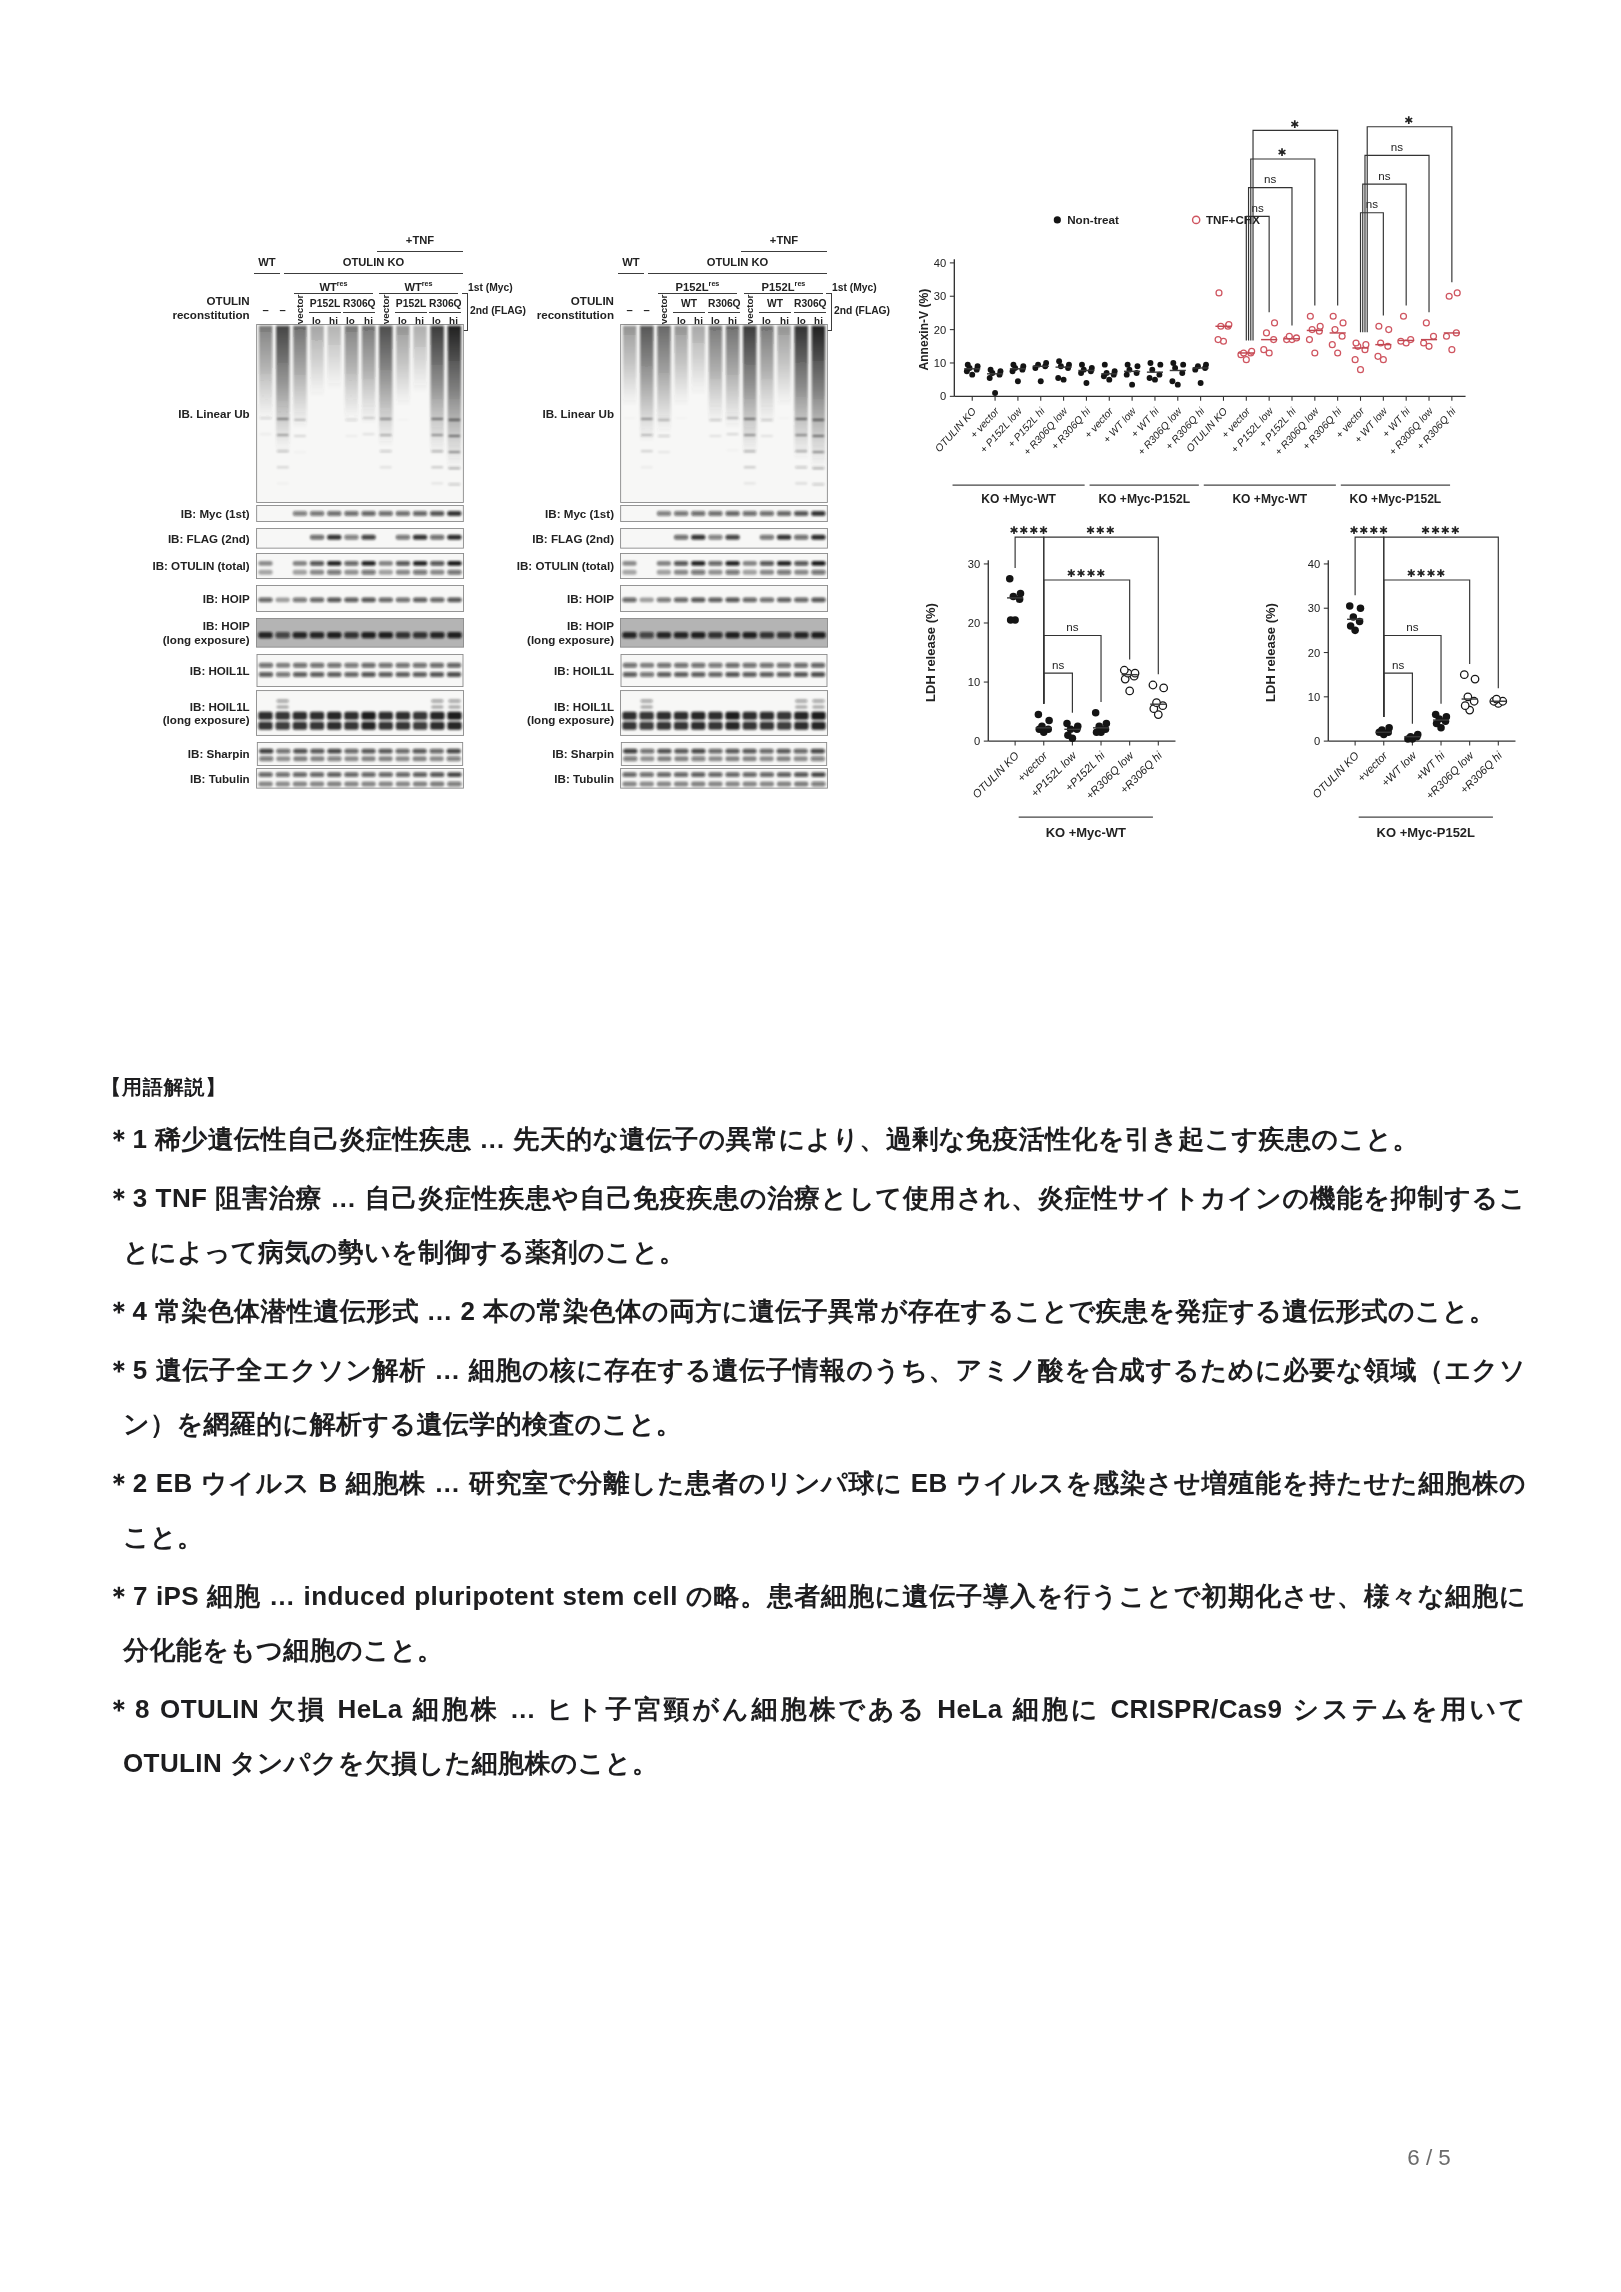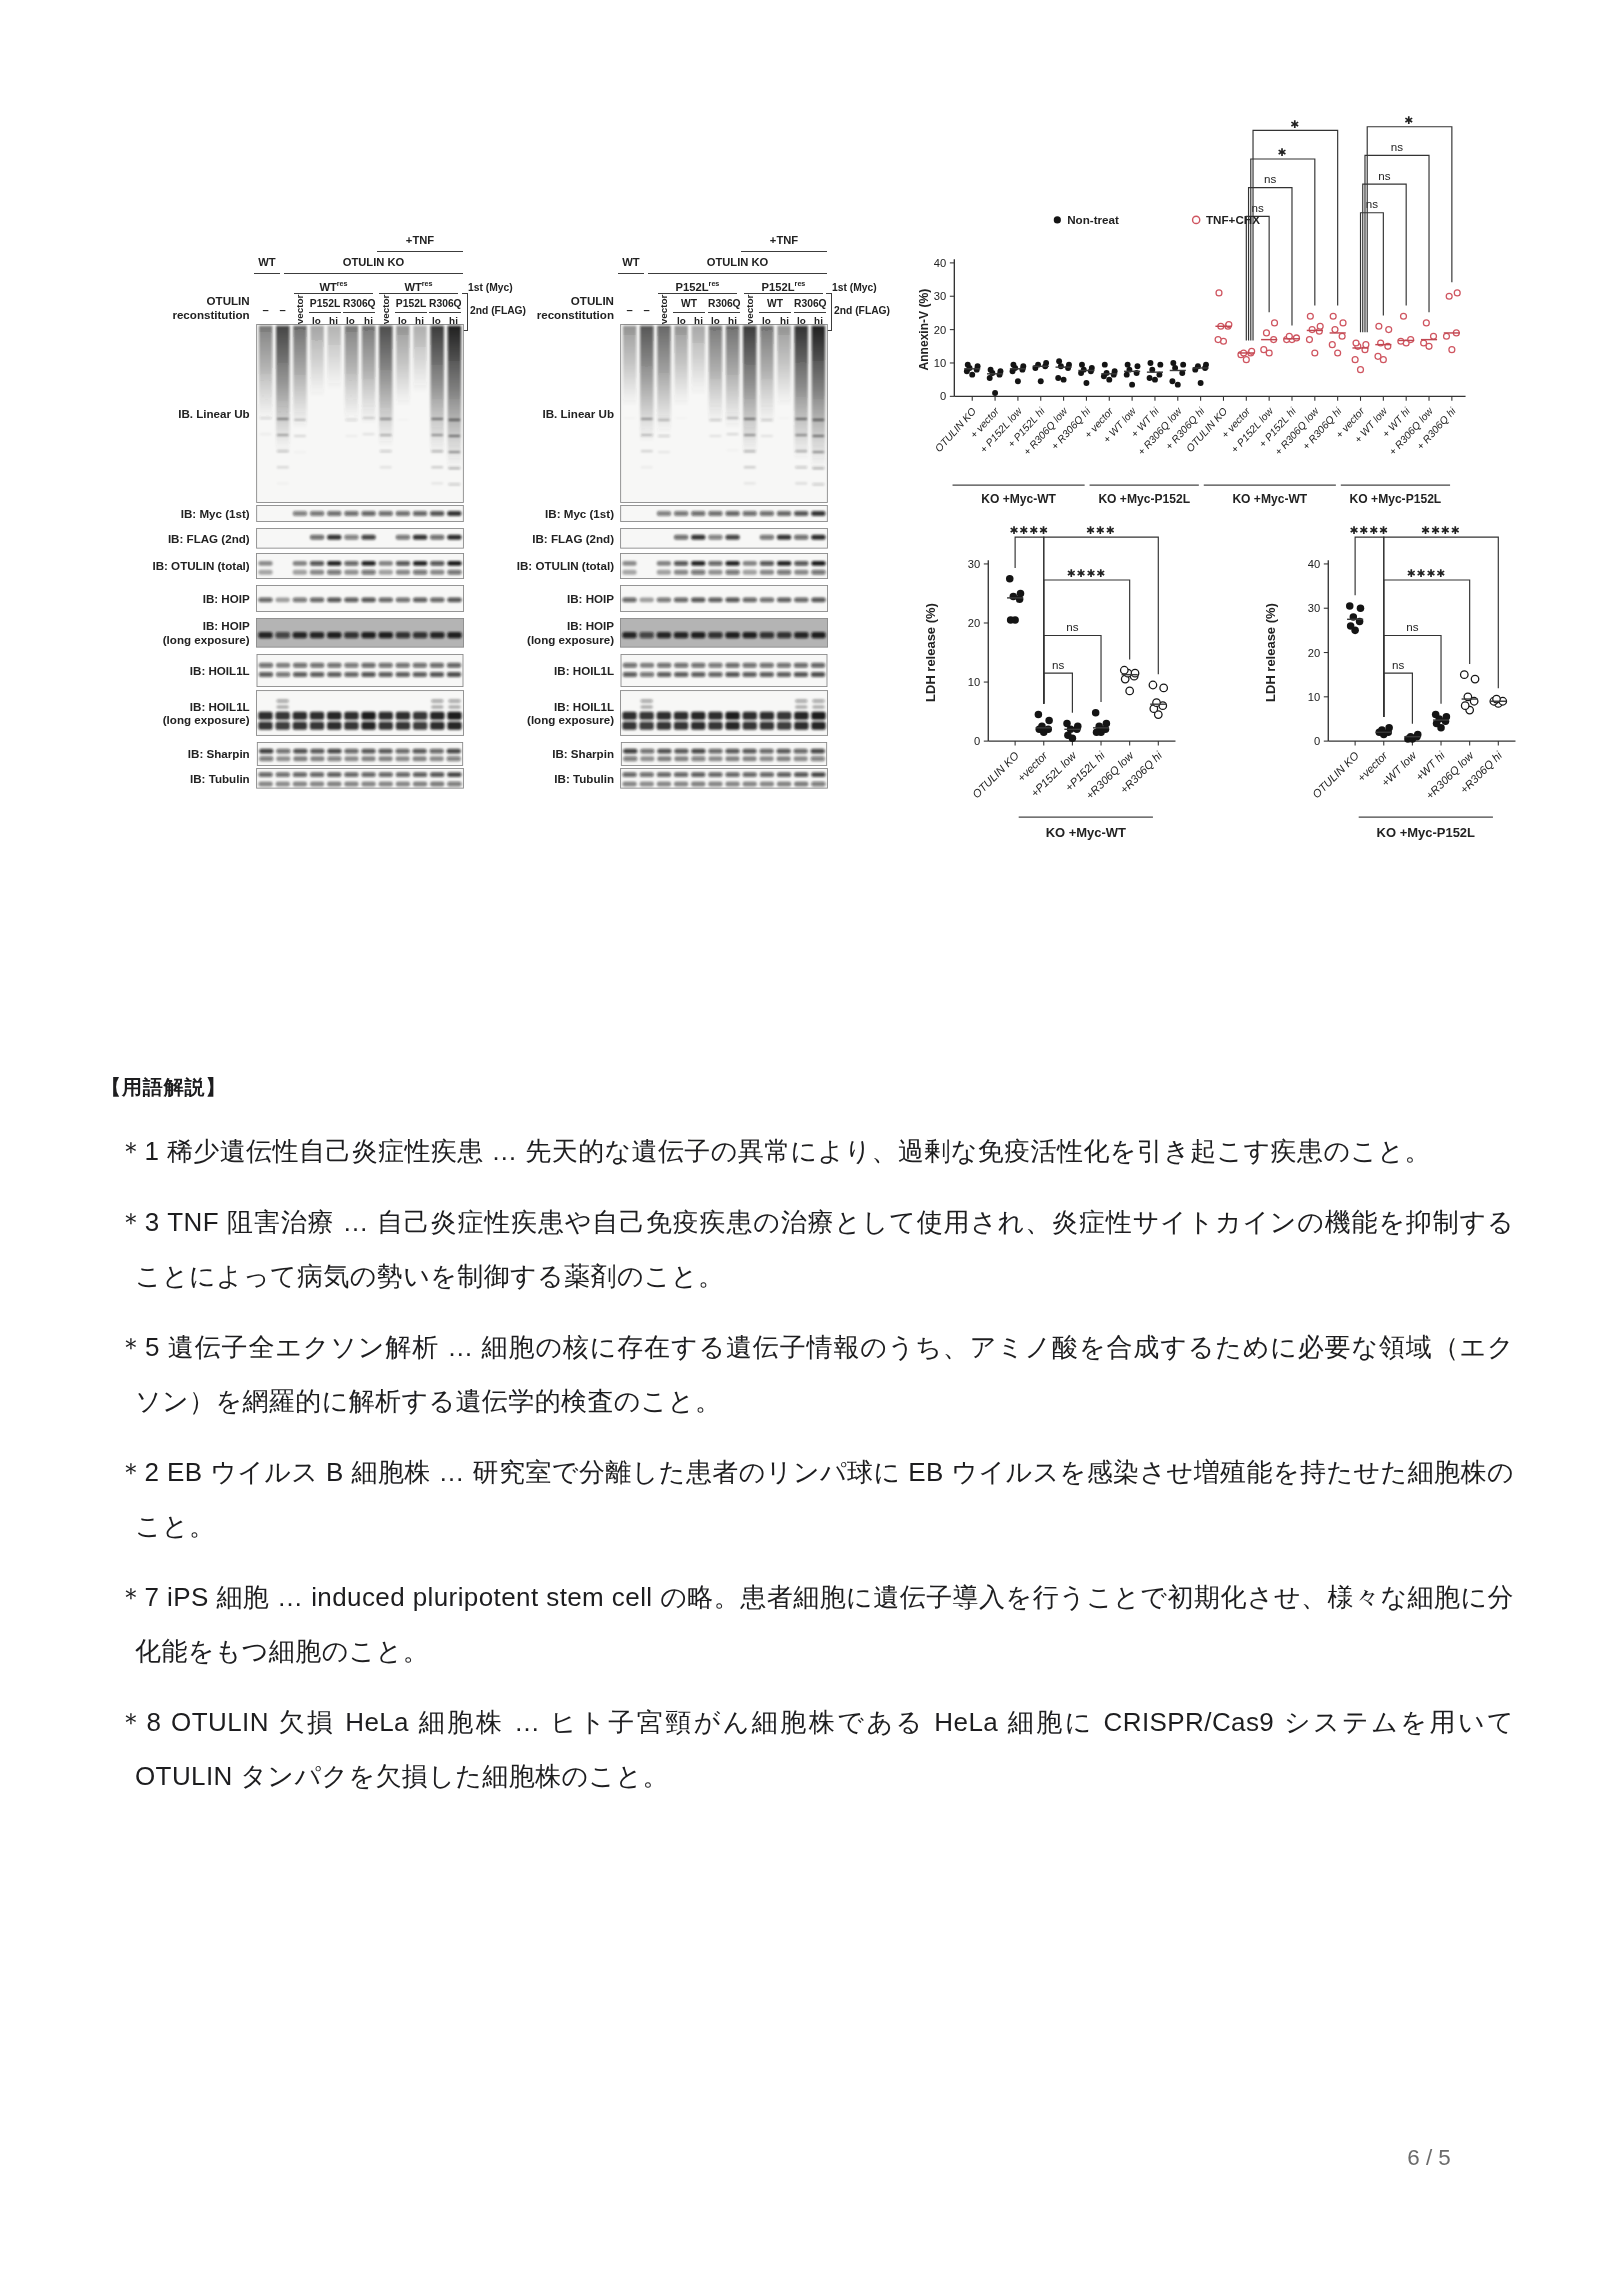--- a/index.html
+++ b/index.html
@@ -8,22 +8,22 @@
   .figure{position:absolute;left:90px;top:103px;width:1442px;height:748px;}
   .figure svg{position:absolute;}
   .bh{position:absolute;font-size:11.2px;font-weight:600;color:#222;text-align:center;
       line-height:18px;white-space:nowrap;}
   .caption{position:absolute;left:101px;top:849px;width:1430px;margin:0;
            font-size:26px;line-height:39px;letter-spacing:0.4px;text-align:justify;
            padding-left:17px;text-indent:-17px;color:#1f1f1f;}
   .caption .capnum{font-weight:bold;margin-right:3.6px;}
   .glossary{position:absolute;left:101px;top:1068px;width:1430px;}
   .glossary h2{margin:0 0 5.4px 0;font-size:20px;font-weight:bold;letter-spacing:0.9px;line-height:39px;}
-  .glossary p{margin:17px;padding-left:17px;text-indent:-17px;font-size:26px;line-height:54px;
-              letter-spacing:0.4px;text-align:justify;}
+  .glossary p{margin:5px;padding-left:17px;text-indent:-17px;font-size:26px;line-height:54px;
+              letter-spacing:0.4px;text-align:justify;font-weight:bold;}
   .pageno{position:absolute;left:1384px;top:2145px;width:90px;text-align:center;
           font-size:22.4px;color:#6b6b6b;}
   sup{font-size:7.2px;}
 </style>
 </head>
 <body>
 
 <svg width="0" height="0" style="position:absolute" aria-hidden="true">
   <defs>
     <linearGradient id="smearGrad" x1="0" y1="0" x2="0" y2="1">
@@ -1094,20 +1094,21 @@
         </g>
       </svg>
     </div>
 
 
   <div class="glossary">
     <h2>【用語解説】</h2>
     <div id="glossary-list">
         <p>＊1 稀少遺伝性自己炎症性疾患 … 先天的な遺伝子の異常により、過剰な免疫活性化を引き起こす疾患のこと。</p>
         <p>＊3 TNF 阻害治療 … 自己炎症性疾患や自己免疫疾患の治療として使用され、炎症性サイトカインの機能を抑制することによって病気の勢いを制御する薬剤のこと。</p>
+        <p>＊4 常染色体潜性遺伝形式 … 2 本の常染色体の両方に遺伝子異常が存在することで疾患を発症する遺伝形式のこと。</p>
         <p>＊5 遺伝子全エクソン解析 … 細胞の核に存在する遺伝子情報のうち、アミノ酸を合成するために必要な領域（エクソン）を網羅的に解析する遺伝学的検査のこと。</p>
         <p>＊2 EB ウイルス B 細胞株 … 研究室で分離した患者のリンパ球に EB ウイルスを感染させ増殖能を持たせた細胞株のこと。</p>
         <p>＊7 iPS 細胞 … induced pluripotent stem cell の略。患者細胞に遺伝子導入を行うことで初期化させ、様々な細胞に分化能をもつ細胞のこと。</p>
         <p>＊8 OTULIN 欠損 HeLa 細胞株 … ヒト子宮頸がん細胞株である HeLa 細胞に CRISPR/Cas9 システムを用いて OTULIN タンパクを欠損した細胞株のこと。</p>
       </div>
   </div>
 
   <div class="pageno">6 / 5</div>
 </div>
 

